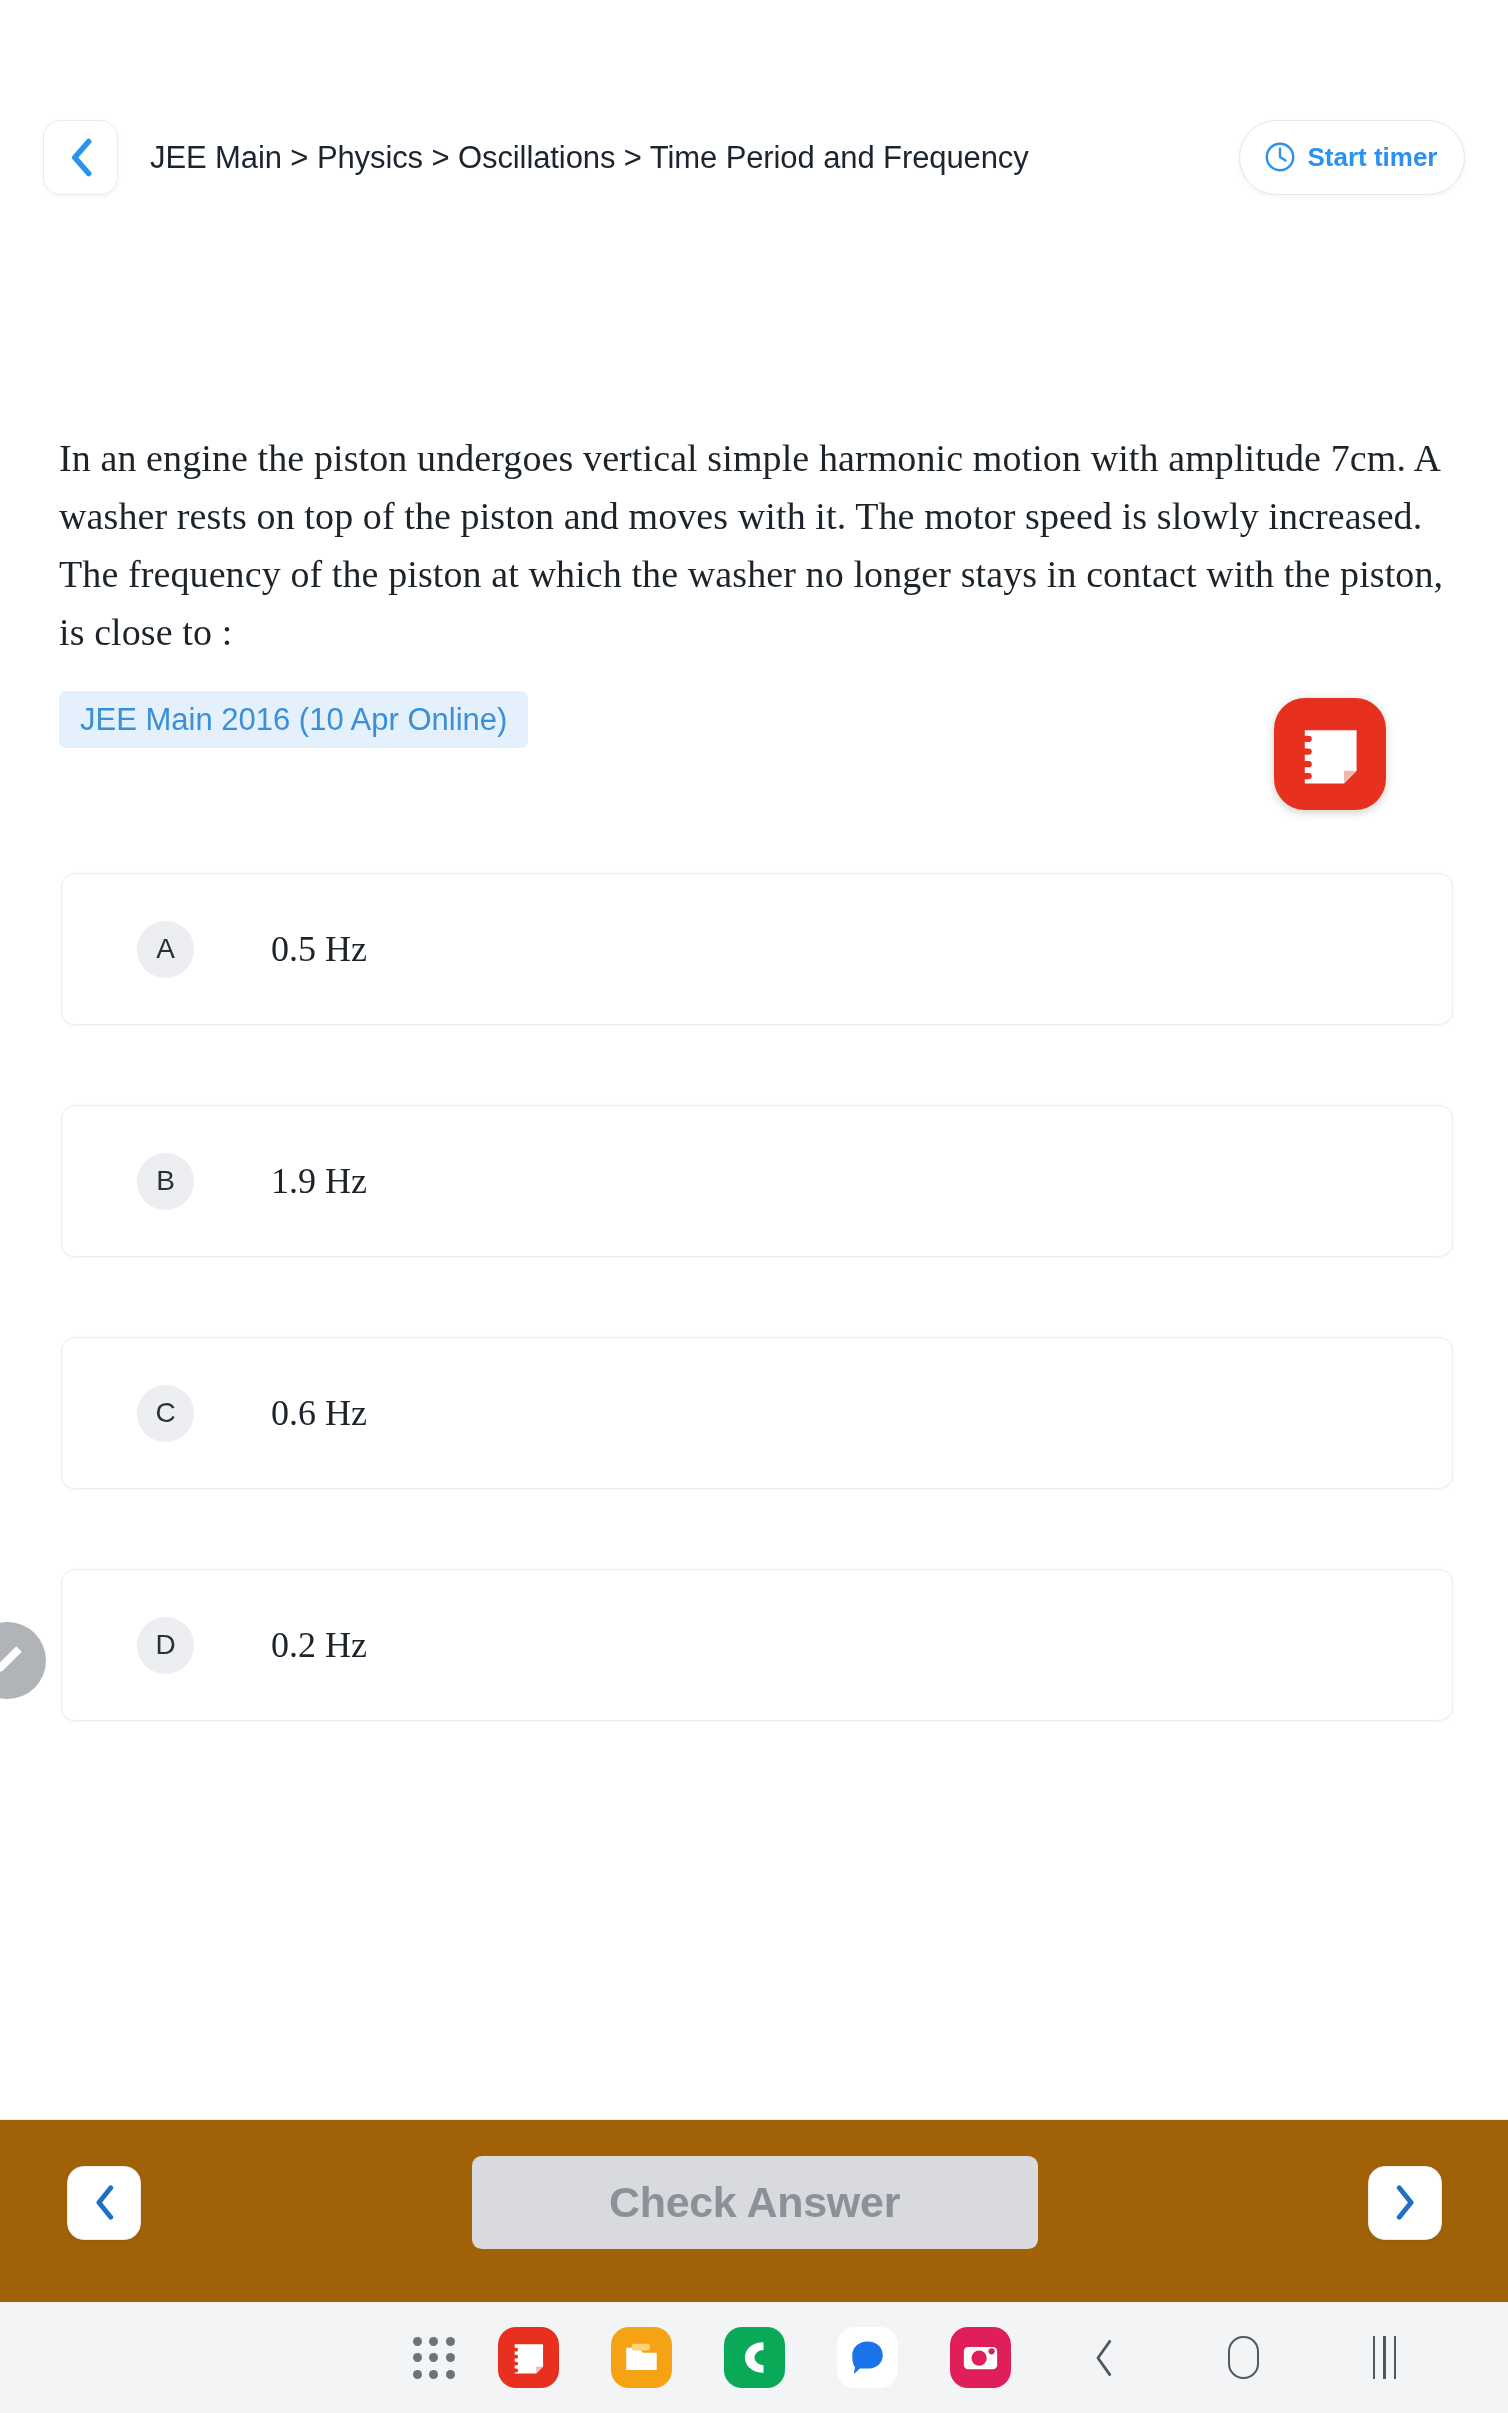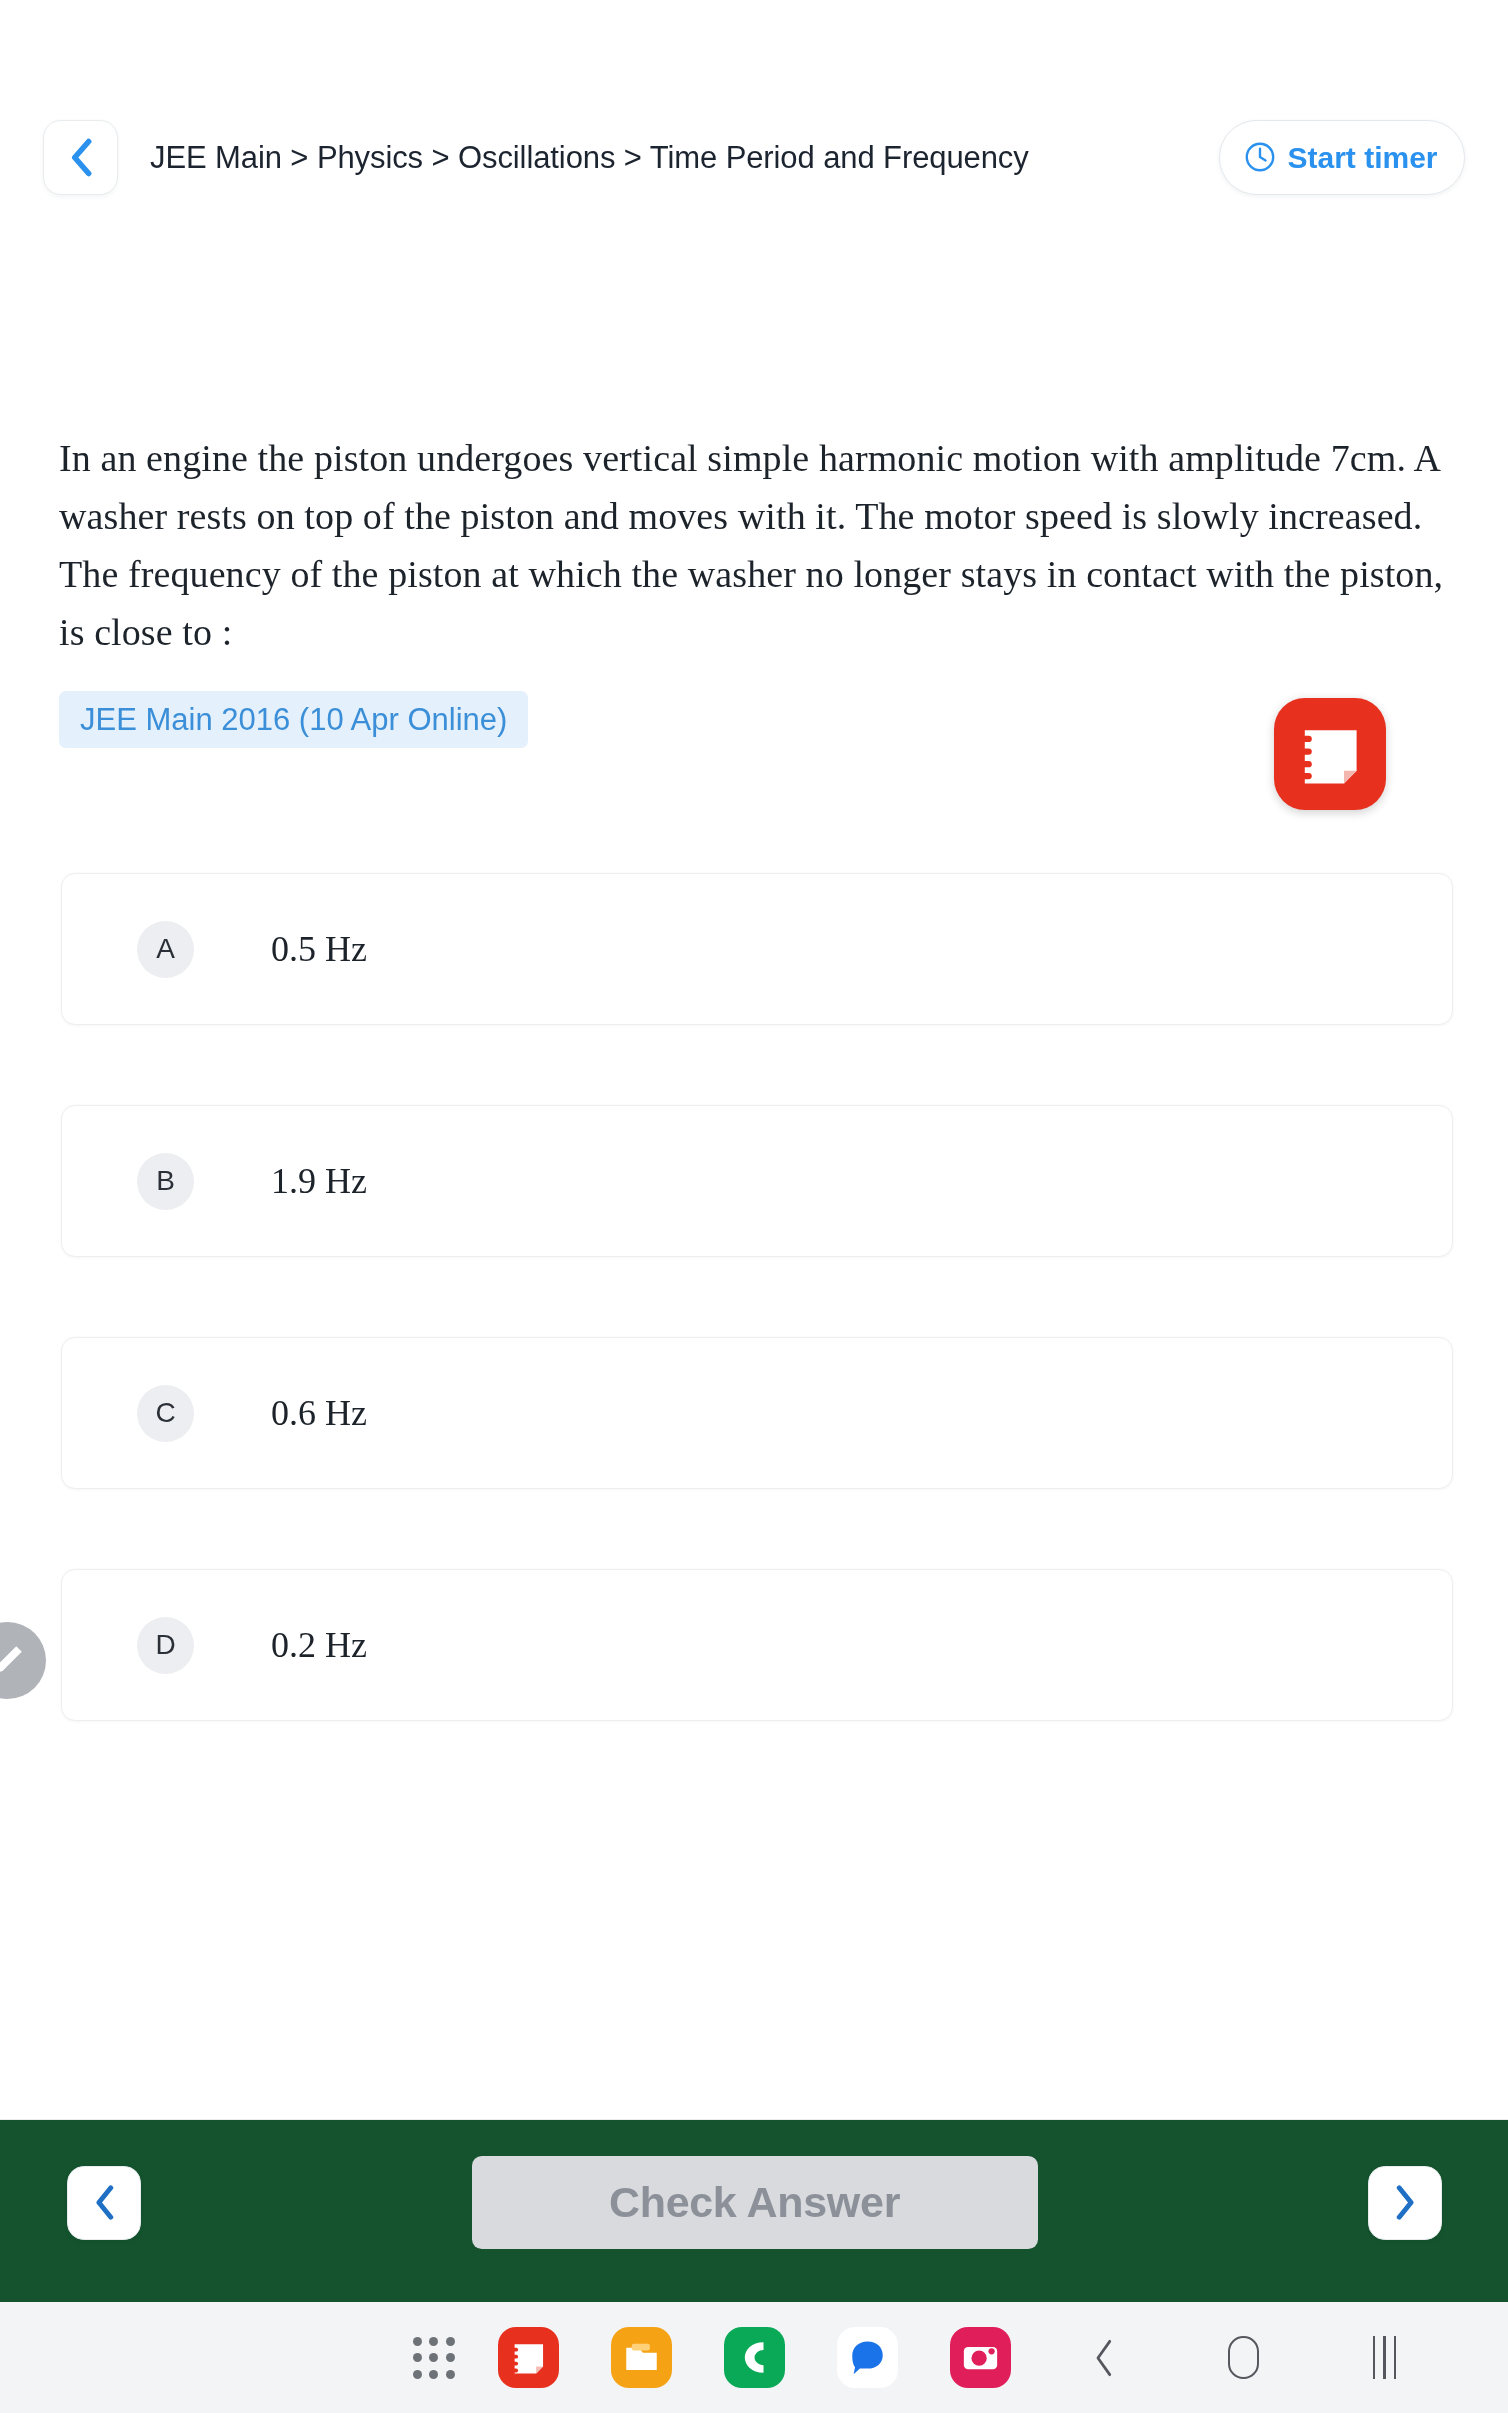--- a/index.html
+++ b/index.html
@@ -71,21 +71,21 @@
     border-radius: 39px;
     background: #ffffff;
     border: 1.4px solid #e3e8ed;
     box-shadow: 0 1.4px 5.6px rgba(16,30,54,0.06);
     display: flex;
     align-items: center;
     gap: 11px;
     box-sizing: border-box;
   }
   .timer-label {
-    font-size: 30px;
+    font-size: 26px;
     font-weight: bold;
     color: #2a92ee;
     white-space: nowrap;
   }
 
   
   .qhead {
     position: absolute;
     left: 0;
     top: 262px;
@@ -229,21 +229,21 @@
   }
 
   
   .actionbar {
     position: absolute;
     left: 0;
     top: 2119px;
     width: 1509px;
     height: 183px;
     border-top: 1.4px solid #e9ebee;
-    background: #14532d;
+    background: #a16207;
     box-sizing: border-box;
   }
   .nav-sq {
     position: absolute;
     top: 46px;
     width: 74px;
     height: 74px;
     border-radius: 16.7px;
     background: #ffffff;
     border: 1.4px solid #e8ecef;

